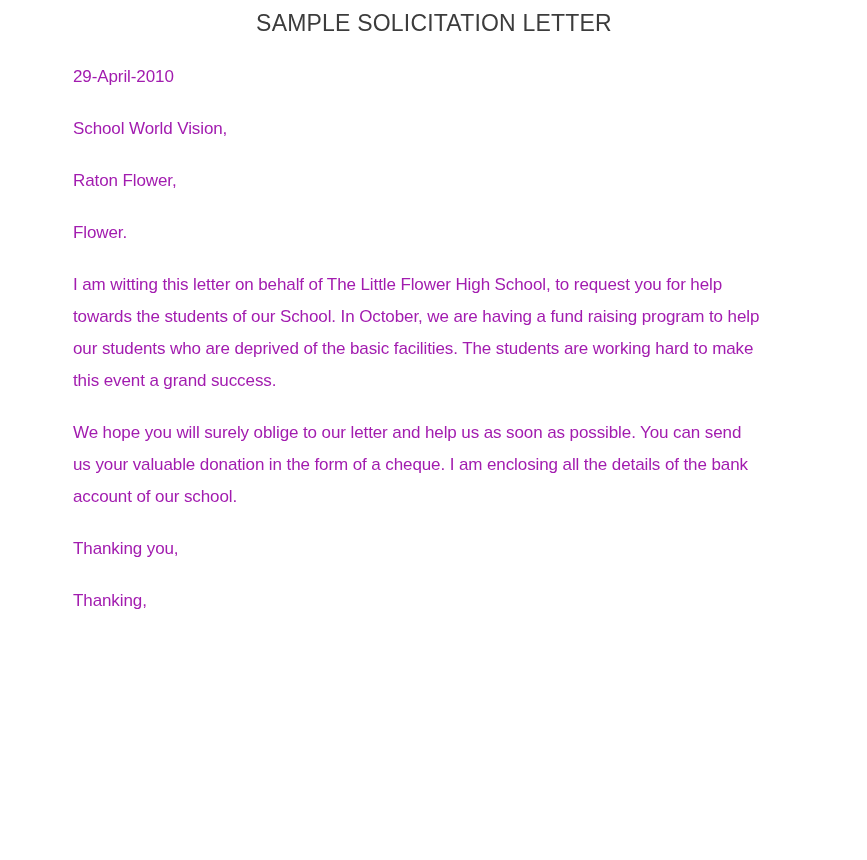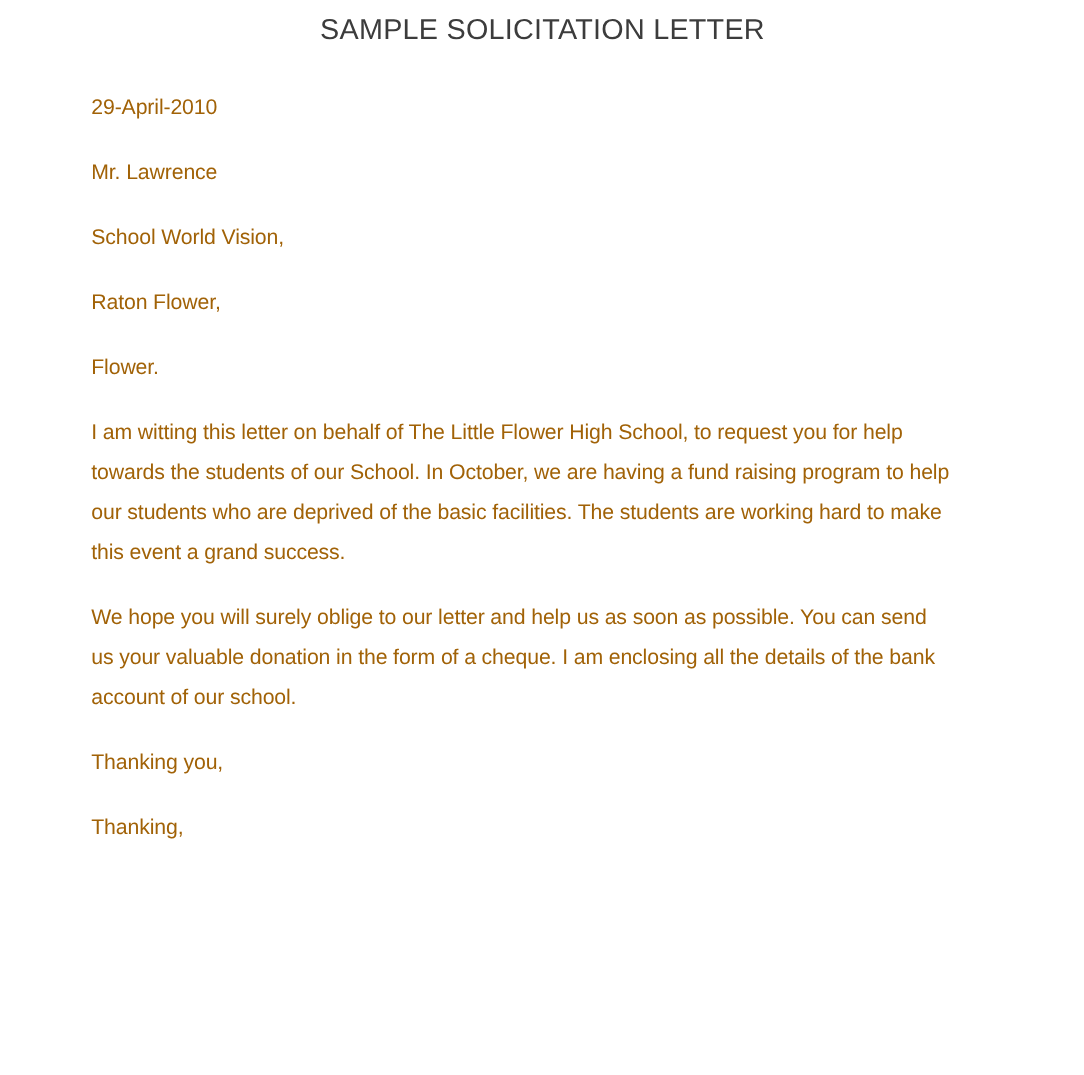--- a/index.html
+++ b/index.html
@@ -15,51 +15,50 @@
     color: #3c3c3c;
   }
   .page {
     box-sizing: border-box;
     width: 867px;
     height: 860px;
     padding: 8px 72px 0 73px;
     background: #ffffff;
   }
   .letter-title {
-    margin: 0 0 32px 0;
+    margin: 0 0 23px 0;
     font-size: 23px;
     line-height: 30px;
     font-weight: 400;
     text-align: center;
     letter-spacing: 0.2px;
     color: #3c3c3c;
   }
   .line,
   .para {
     margin: 4px 0 20px 0;
     font-size: 17px;
     line-height: 32px;
     font-weight: 400;
     letter-spacing: -0.1px;
-    color: #a16207;
+    color: #a21caf;
   }
   .para {
     white-space: pre-line; 
   }
 </style>
 </head>
 <body>
 
 <div class="page">
 
   <h1 class="letter-title">SAMPLE SOLICITATION LETTER</h1>
 
   <p class="line">29-April-2010</p>
 
-  <p class="line">Mr. Lawrence</p>
 
   <p class="line">School World Vision,</p>
 
   <p class="line">Raton Flower,</p>
 
   <p class="line">Flower.</p>
 
 
   <p class="para">I am witting this letter on behalf of The Little Flower High School, to request you for help
 towards the students of our School. In October, we are having a fund raising program to help

